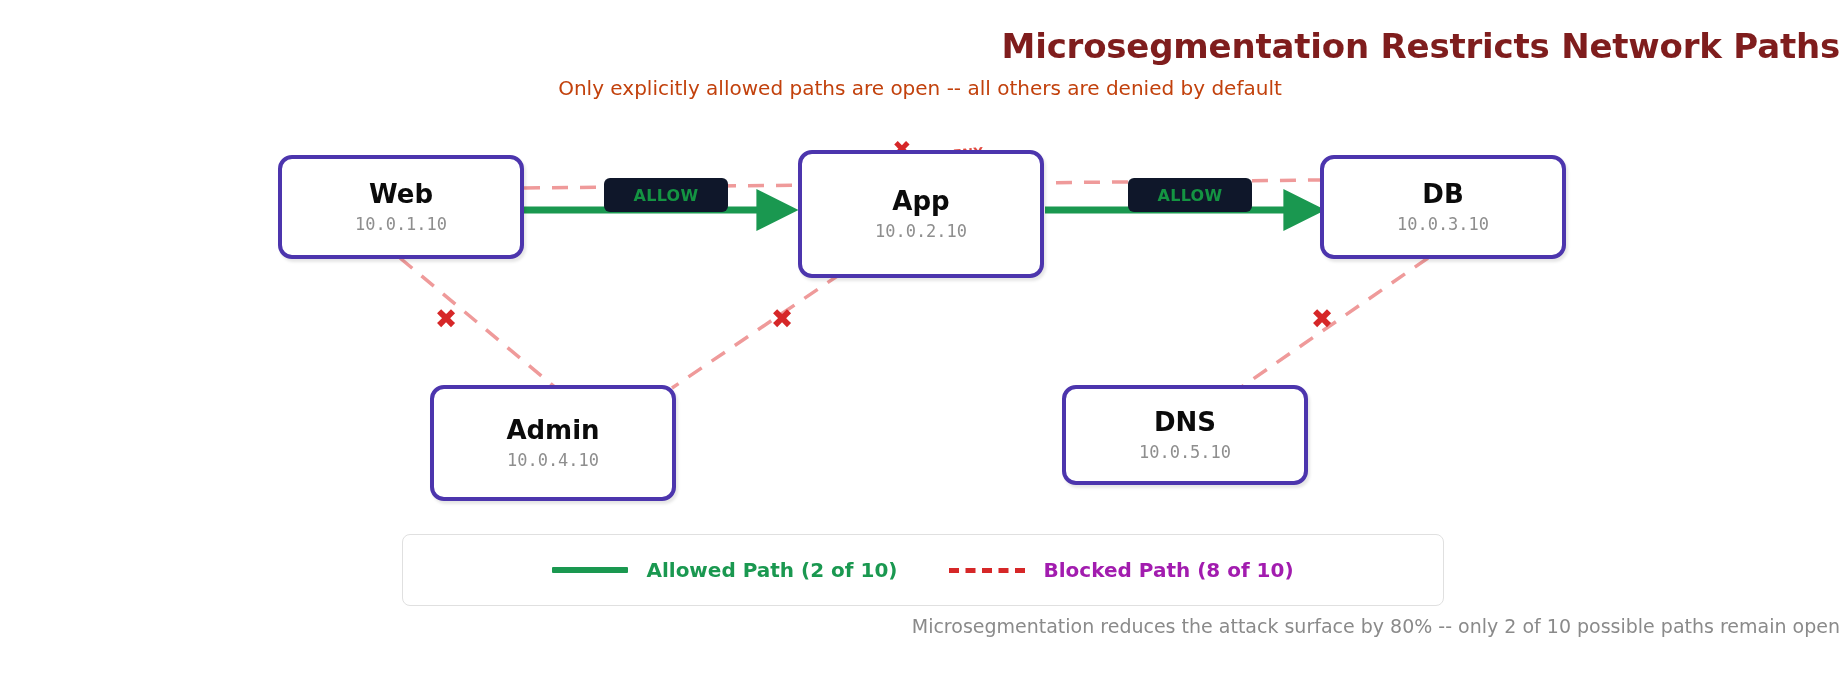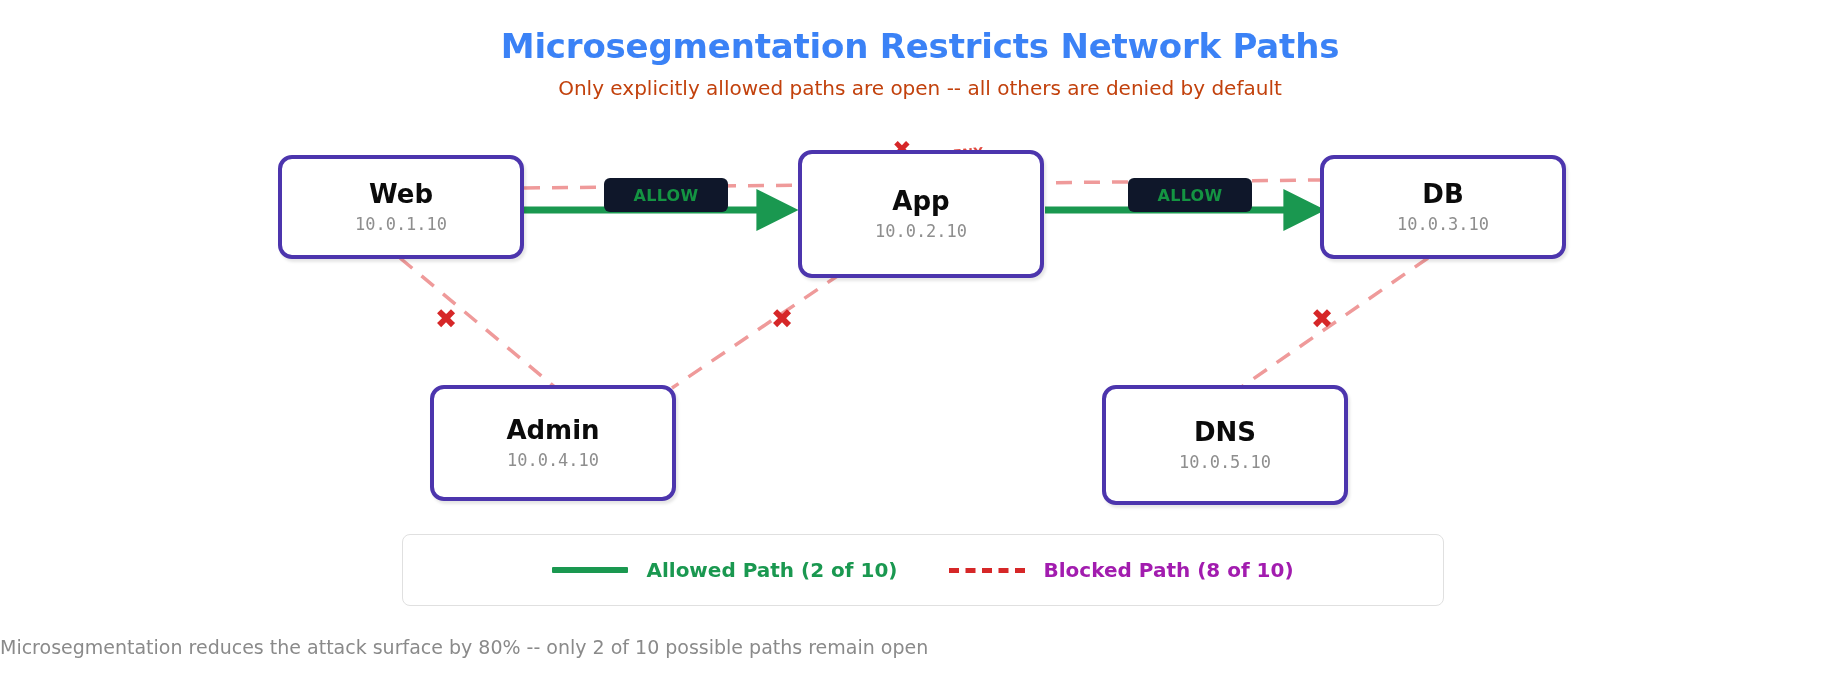--- a/index.html
+++ b/index.html
@@ -21,24 +21,24 @@
     width: 1840px;
     height: 680px;
   }
 
   
   .title {
     position: absolute;
     left: 0;
     top: 26px;
     width: 1840px;
-    text-align: center;
+    text-align: right;
     font-size: 34px;
     font-weight: bold;
-    color: #3b82f6;
+    color: #7f1d1d;
     letter-spacing: -0.2px;
   }
   .subtitle {
     position: absolute;
     left: 0;
     top: 76px;
     width: 1840px;
     text-align: center;
     font-size: 20px;
     color: #c2410c;
@@ -156,23 +156,23 @@
     font-size: 20px;
     font-weight: bold;
   }
   .legend-text.allowed { color: #1a9850; }
   .legend-text.blocked { color: #a21caf; }
 
   
   .footer {
     position: absolute;
     left: 0;
-    top: 636px;
-    width: 1840px;
-    text-align: left;
+    top: 615px;
+    width: 1840px;
+    text-align: right;
     font-size: 19px;
     color: #8a8a8a;
   }
 </style>
 </head>
 <body>
 
 <div class="stage">
 
   <div class="title">Microsegmentation Restricts Network Paths</div>
@@ -231,21 +231,21 @@
   <div class="node" style="left:1320px; top:155px; width:246px; height:104px;">
     <div class="node-label">DB</div>
     <div class="node-ip">10.0.3.10</div>
   </div>
 
   <div class="node" style="left:430px; top:385px; width:246px; height:116px;">
     <div class="node-label">Admin</div>
     <div class="node-ip">10.0.4.10</div>
   </div>
 
-  <div class="node" style="left:1062px; top:385px; width:246px; height:120px;margin-left:40px;">
+  <div class="node" style="left:1062px; top:385px; width:246px; height:100px;">
     <div class="node-label">DNS</div>
     <div class="node-ip">10.0.5.10</div>
   </div>
 
   <div class="legend-box">
     <div class="legend-row">
 
       <div class="legend-item">
         <span class="legend-swatch-solid"></span>
         <span class="legend-text allowed">Allowed Path (2 of 10)</span>

